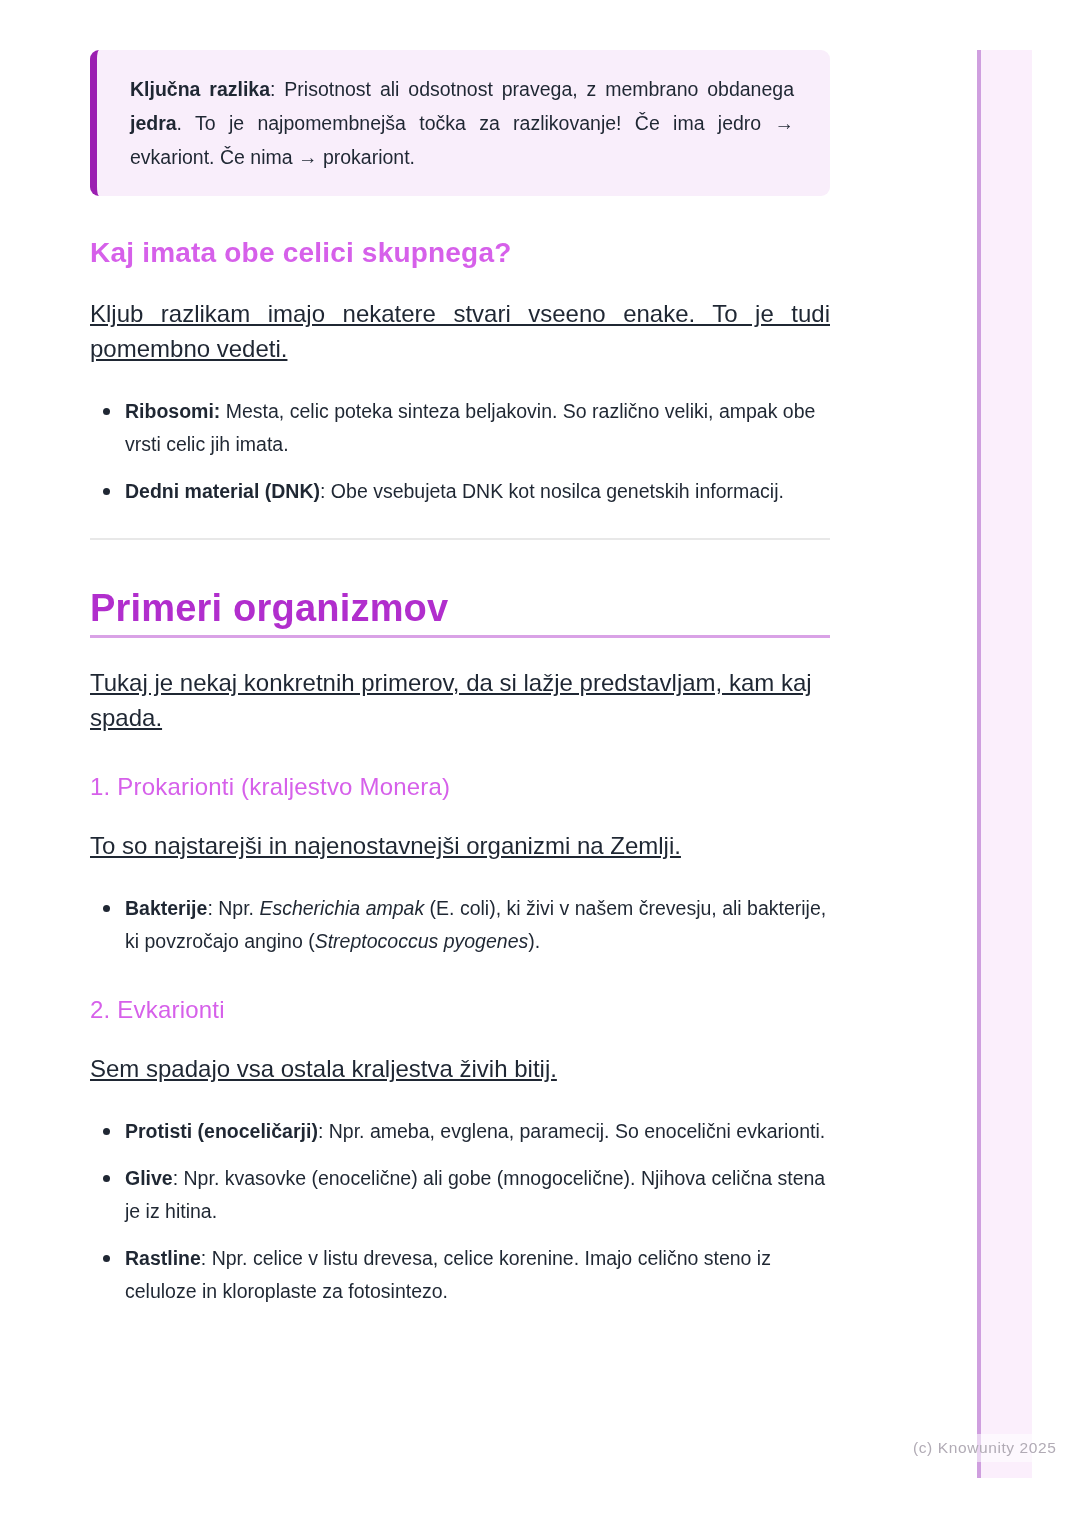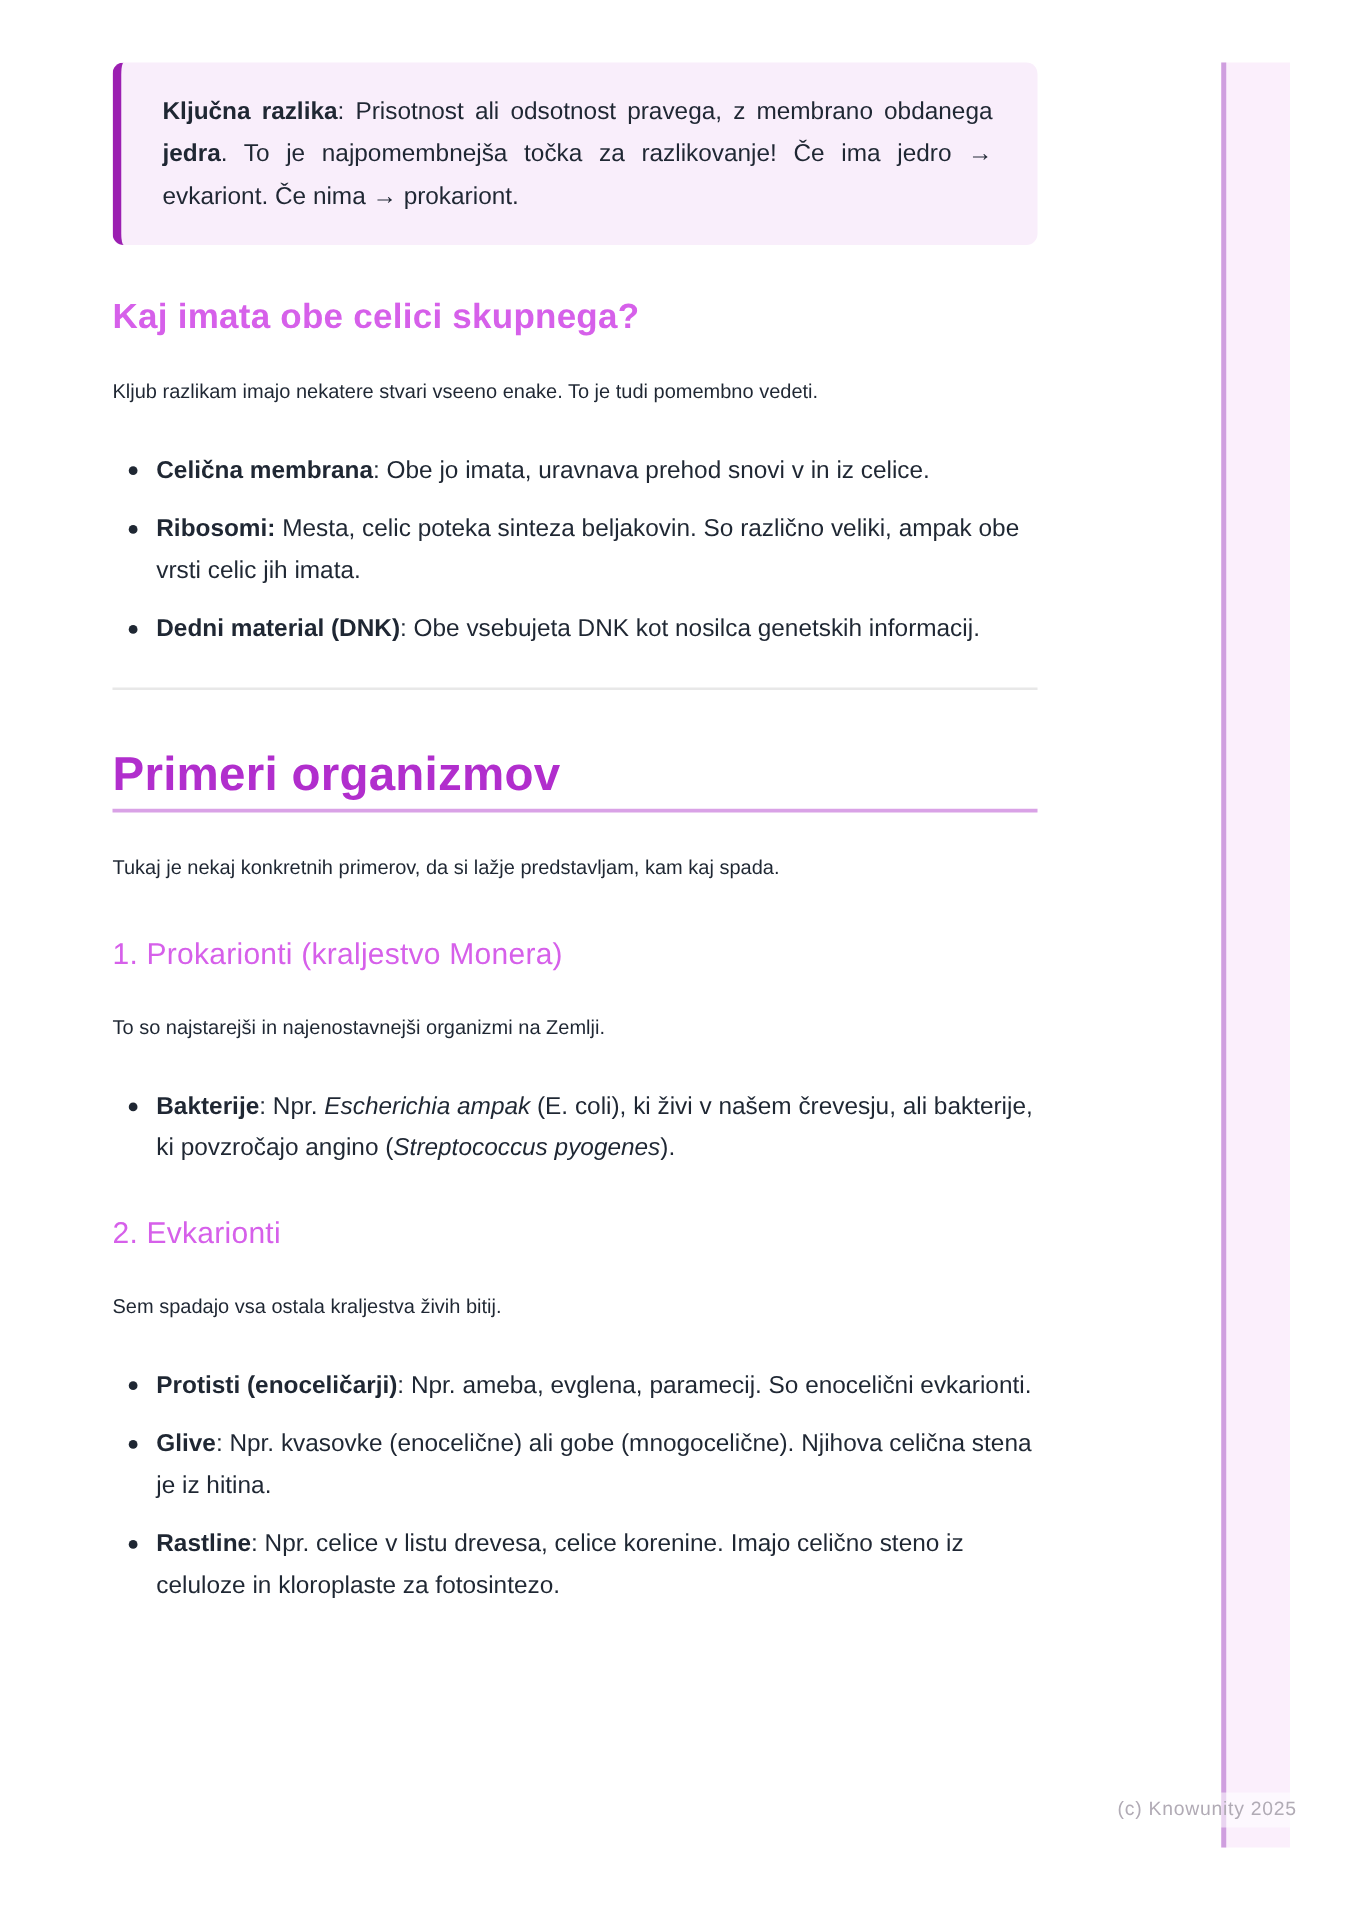--- a/index.html
+++ b/index.html
@@ -71,22 +71,23 @@
     margin-top: 38px;
     font-size: 24px;
     line-height: 28px;
     font-weight: normal;
     color: var(--heading-pink);
     letter-spacing: 0.2px;
   }
   
   p.body-text {
     margin-top: 27px;
-    font-size: 16px;
+    font-size: 24px;
     line-height: 35px;
+    text-decoration: underline;
   }
   p.justified { text-align: justify; }
   
   ul.bullet-list {
     margin-top: 29px;
     list-style: none;
   }
   ul.bullet-list li {
     position: relative;
     padding-left: 35px;
@@ -118,21 +119,21 @@
     top: 50px;
     width: 55px;
     height: 1428px;
     background: var(--stripe-bg);
     border-left: 4px solid var(--stripe-edge);
   }
   
   .footer-credit {
     position: absolute;
     top: 1434px;
-    left: 888px;
+    left: 907px;
     z-index: 2;
     font-size: 15.5px;
     line-height: 24px;
     color: var(--footer-gray);
     letter-spacing: 0.6px;
     background: rgba(255, 255, 255, 0.55);
     padding: 2px 8px 2px 6px;
     border-radius: 4px;
     white-space: nowrap;
   }
@@ -144,21 +145,20 @@
 
   <div class="content">
 
     <div class="callout"><span class="seg-bold">Ključna razlika</span><span>: Prisotnost ali odsotnost pravega, z membrano obdanega </span><span class="seg-bold">jedra</span><span>. To je najpomembnejša točka za razlikovanje! Če ima jedro → evkariont. Če nima → prokariont.</span></div>
 
     <h2 class="section-heading">Kaj imata obe celici skupnega?</h2>
 
     <p class="body-text justified">Kljub razlikam imajo nekatere stvari vseeno enake. To je tudi pomembno vedeti.</p>
 
     <ul class="bullet-list">
-      <li><span class="seg-bold">Celična membrana</span><span>: Obe jo imata, uravnava prehod snovi v in iz celice.</span></li>
       <li><span class="seg-bold">Ribosomi:</span><span> Mesta, celic poteka sinteza beljakovin. So različno veliki, ampak obe vrsti celic jih imata.</span></li>
       <li><span class="seg-bold">Dedni material (DNK)</span><span>: Obe vsebujeta DNK kot nosilca genetskih informacij.</span></li>
     </ul>
 
     <hr class="divider">
 
     <h1 class="big-heading">Primeri organizmov</h1>
 
     <p class="body-text">Tukaj je nekaj konkretnih primerov, da si lažje predstavljam, kam kaj spada.</p>
 

